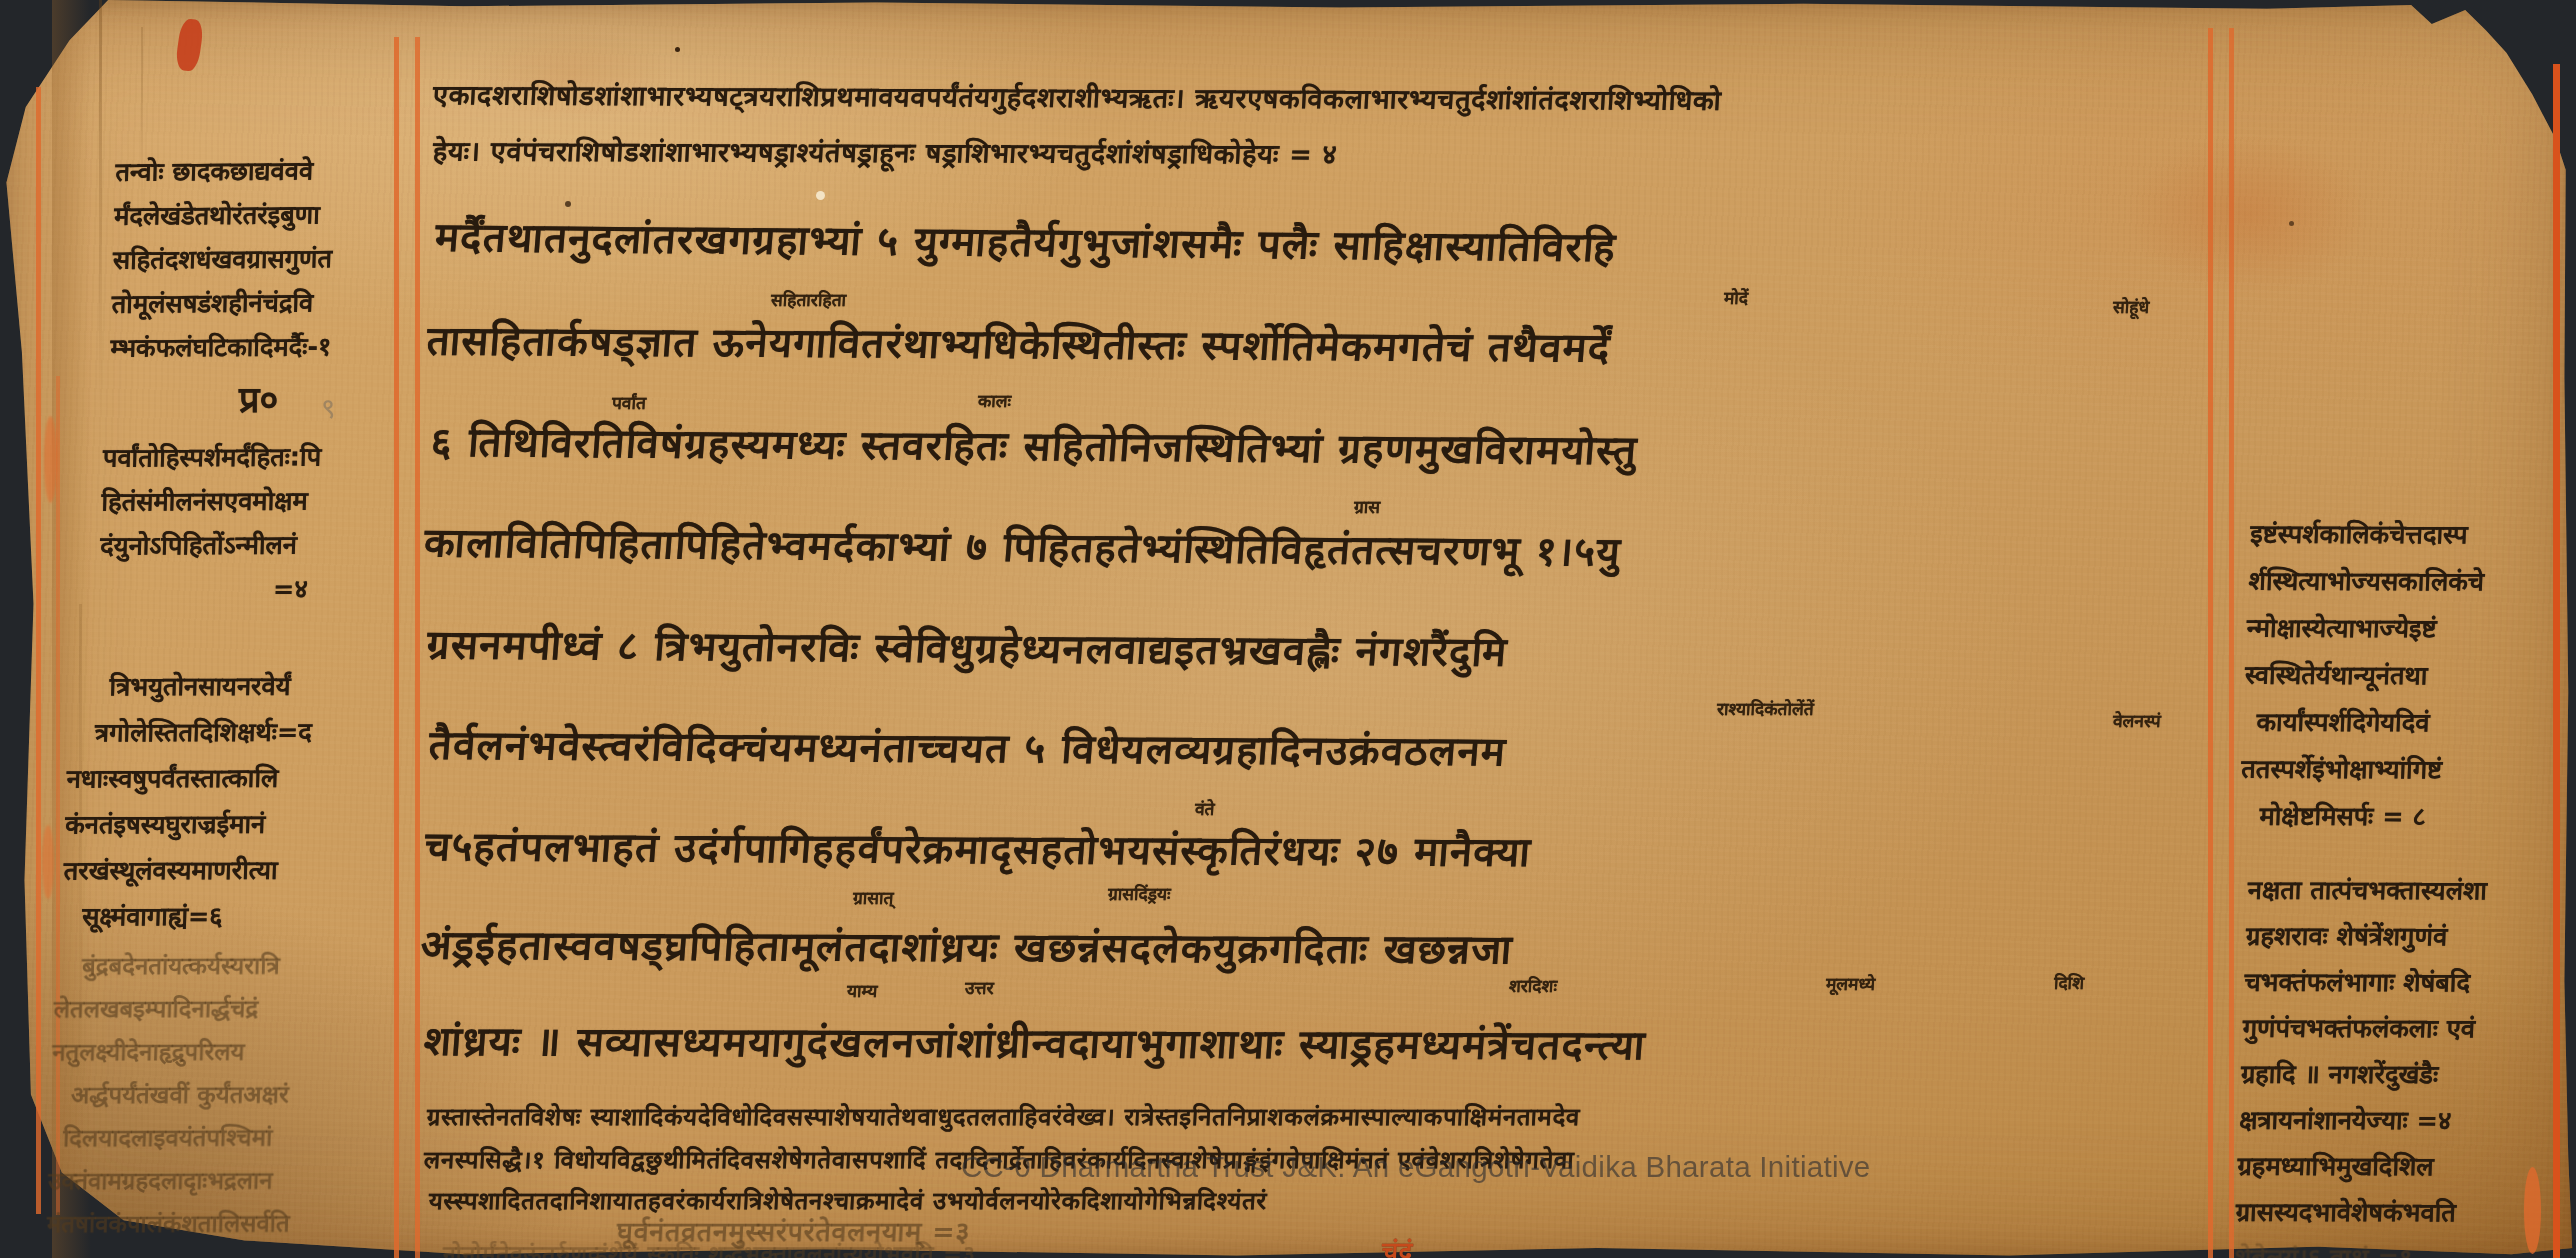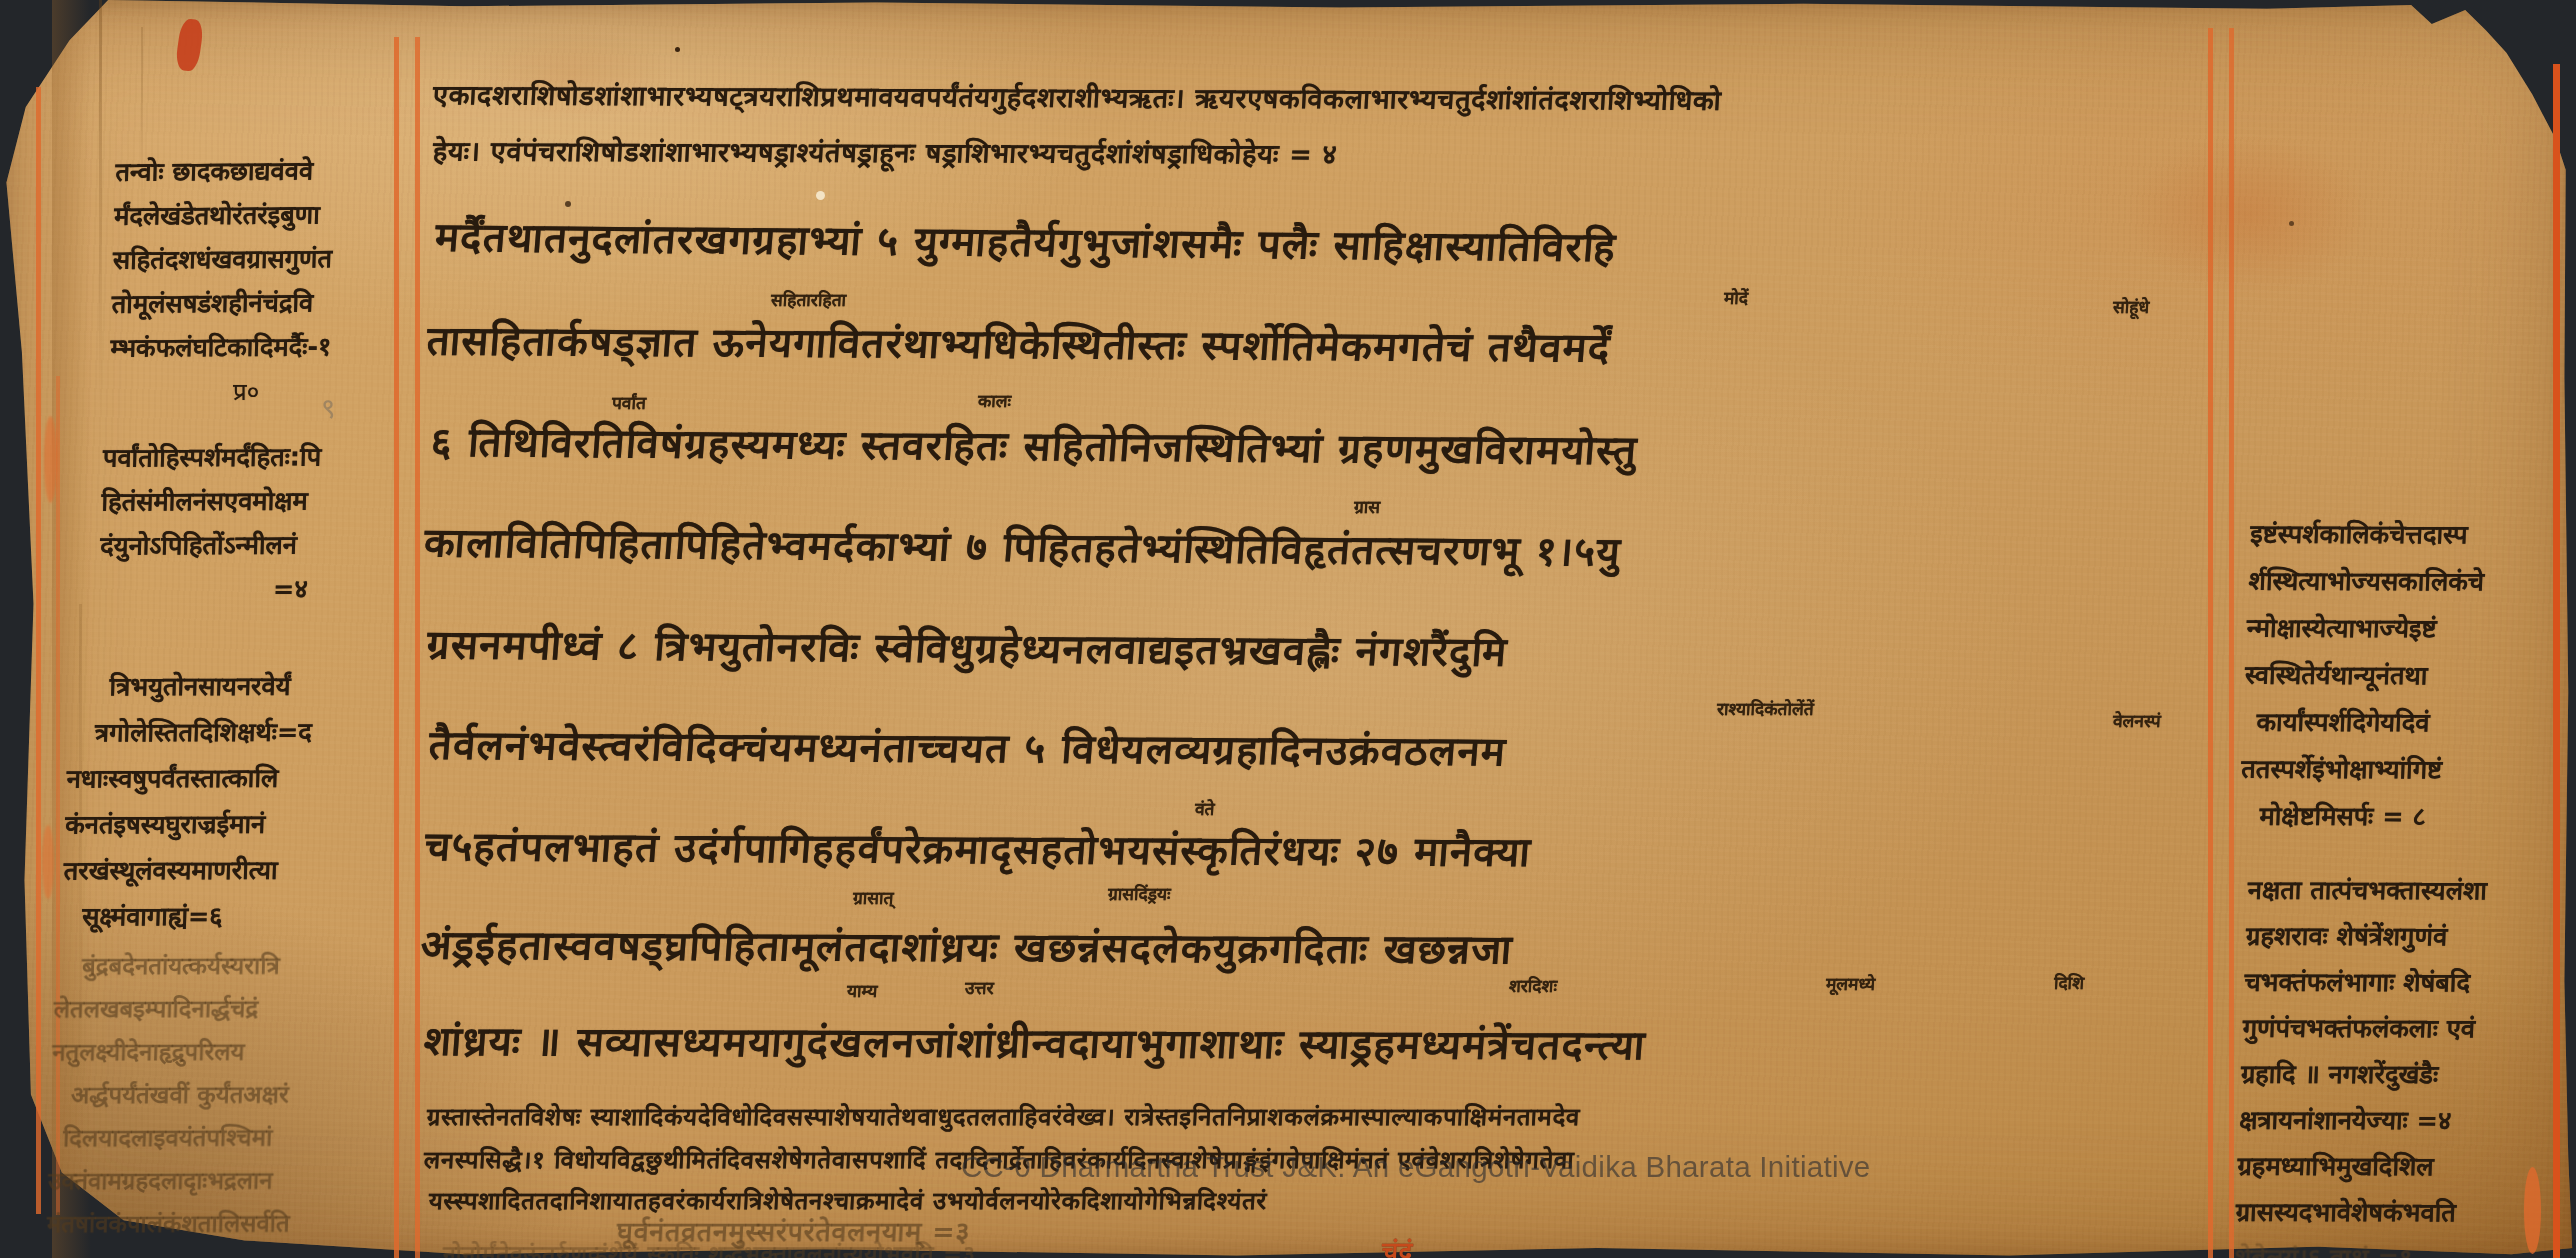--- a/index.html
+++ b/index.html
@@ -113,21 +113,21 @@
   <div class="dev sline vfaded" style="left:443px;top:1237px;font-size:23px;">नोनोर्मंतेवऊंतर्रुणव्हंशेयं स्कतिः शुद्धंभक्तावलनांन्ययोभवति =३</div>
   <div class="dev sline redink" style="left:1382px;top:1233px;font-size:25.5px;">चंद्रं</div>
 
   <div class="dev marg" style="left:113px;top:149px;transform:skewX(-2deg) rotate(-.4deg);">
     <div>तन्वोः छादकछाद्यवंववे</div>
     <div>र्मंदलेखंडेतथोरंतरंइबुणा</div>
     <div>सहितंदशधंखवग्रासगुणंत</div>
     <div>तोमूलंसषडंशहीनंचंद्रवि</div>
     <div>म्भकंफलंघटिकादिमर्दैः-१</div>
   </div>
-  <div class="dev" style="position:absolute;left:233px;top:374px;font-size:24px;font-weight:400;">प्र०</div>
+  <div class="dev" style="position:absolute;left:239px;top:374px;font-size:36px;font-weight:700;">प्र०</div>
   <div style="position:absolute;left:321px;top:388px;font-size:28px;color:rgba(120,110,95,.55);">९</div>
 
   <div class="dev marg" style="left:101px;top:435px;transform:skewX(-2deg) rotate(-.3deg);">
     <div>पर्वांतोहिस्पर्शमर्दंहितः:पि</div>
     <div>हितंसंमीलनंसएवमोक्षम</div>
     <div>दंयुनोऽपिहितोंऽन्मीलनं</div>
     <div style="padding-left:174px;">=४</div>
   </div>
 
   <div class="dev marg" style="left:66px;top:663px;transform:skewX(-2deg) rotate(-.2deg);line-height:46px;">

